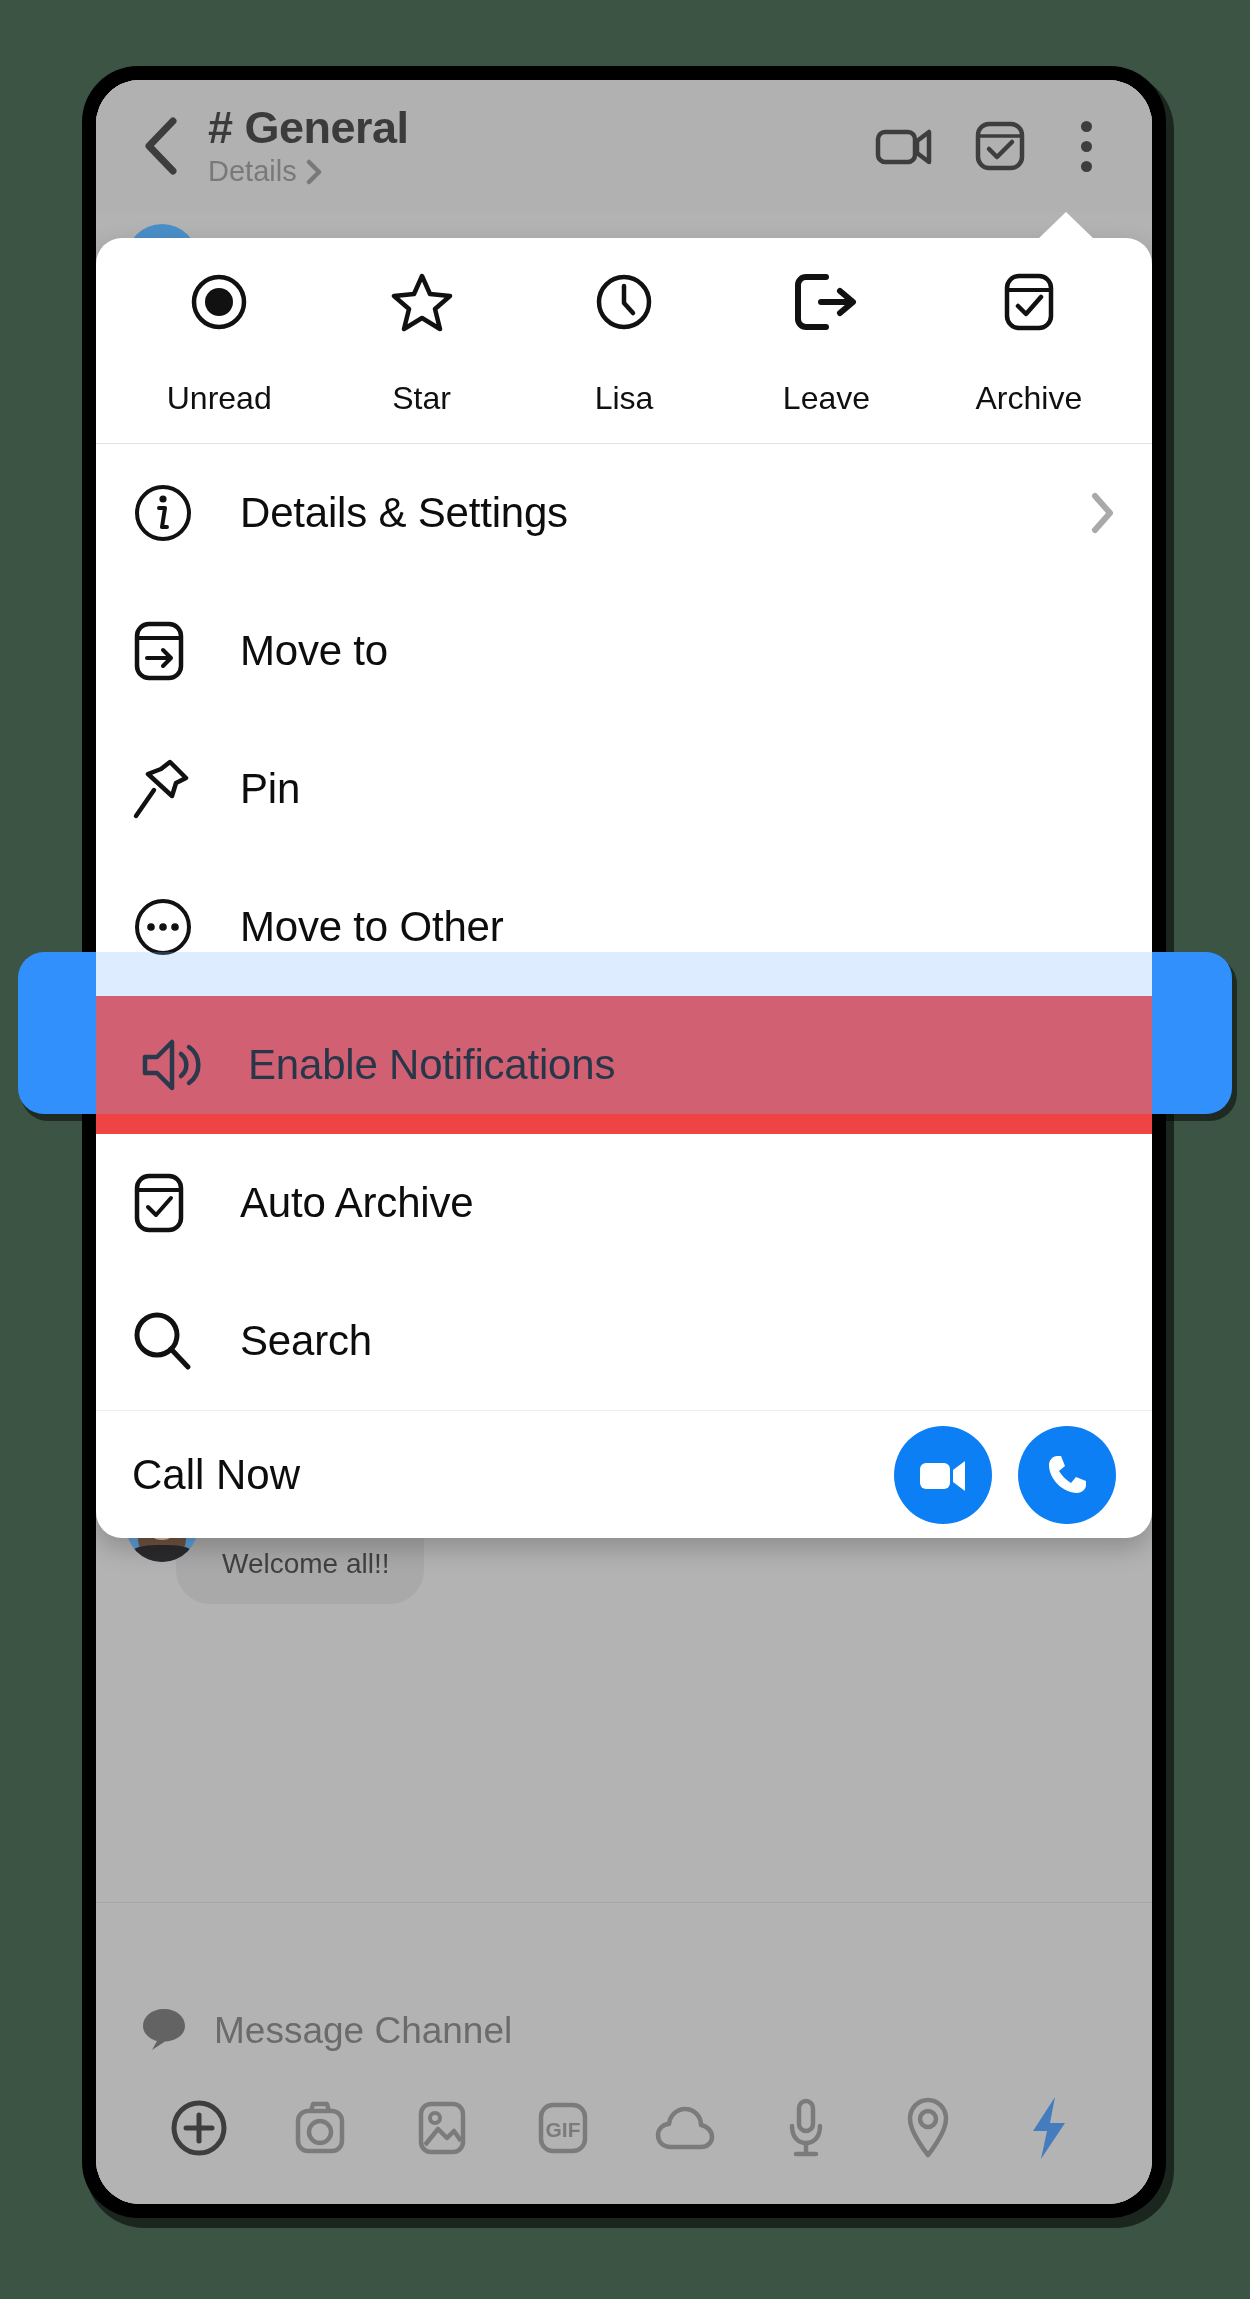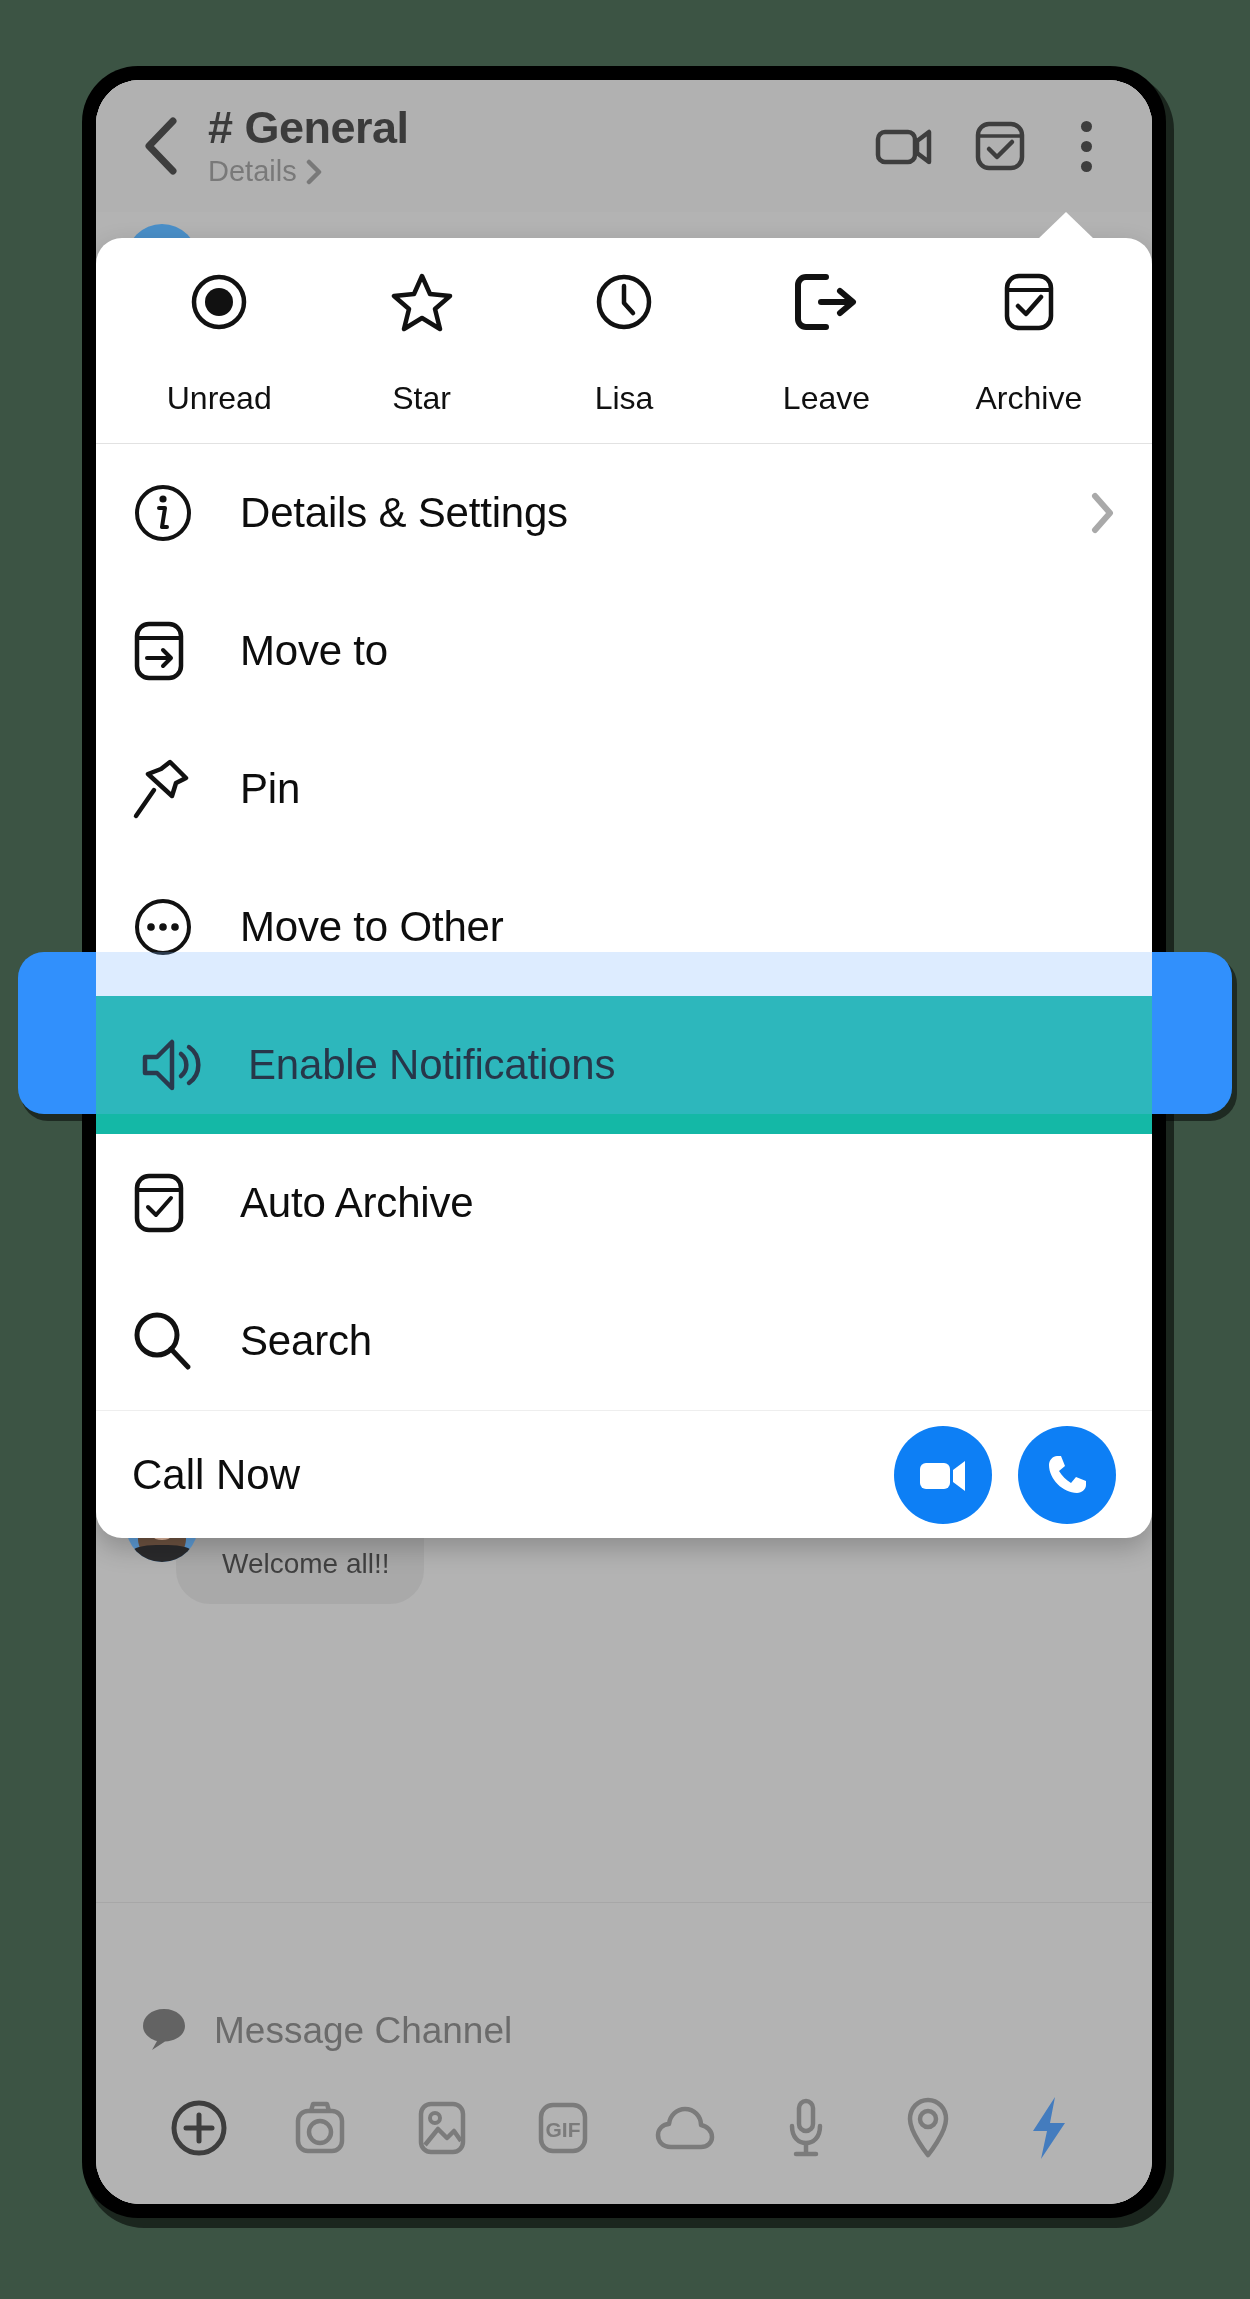--- a/index.html
+++ b/index.html
@@ -220,21 +220,21 @@
     font-size: 42px;
     color: #0d0d0d;
     margin-left: 30px;
     letter-spacing: -0.2px;
   }
   .menu-row .row-chevron {
     margin-left: auto;
     display: flex;
     align-items: center;
   }
-  .menu-row.selected { background: #14b8a6; padding-left: 44px; }
+  .menu-row.selected { background: #ef4444; padding-left: 44px; }
 
   
   #call-now-row {
     display: flex;
     align-items: center;
     height: 128px;
     padding: 0 36px 0 36px;
     border-top: 1px solid #eeeeee;
   }
   #call-now-label { font-size: 42px; color: #0d0d0d; }

